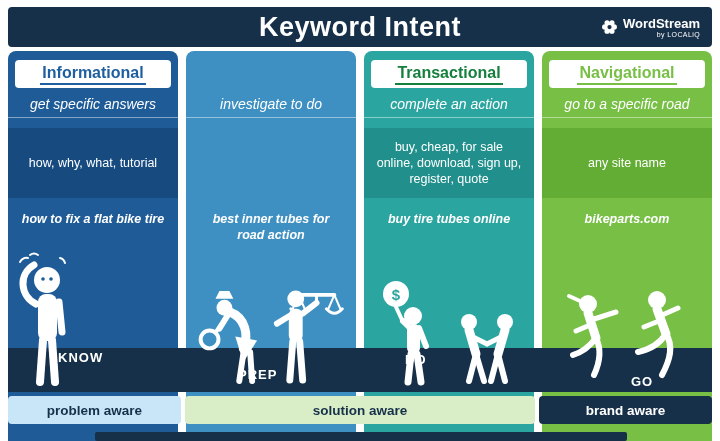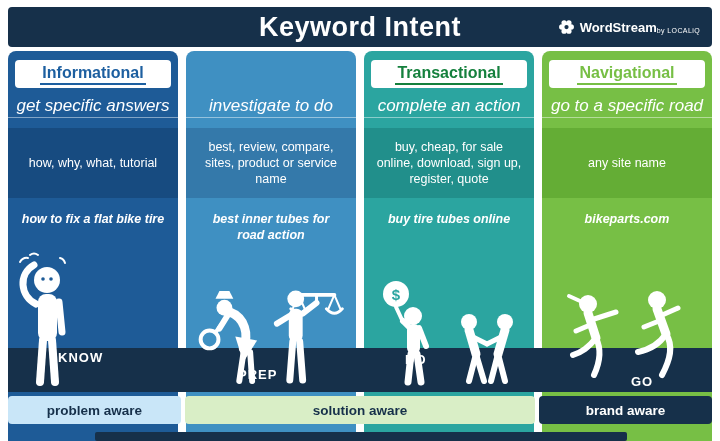--- a/index.html
+++ b/index.html
@@ -5,37 +5,37 @@
   *{box-sizing:border-box;margin:0;padding:0}
   html,body{width:720px;height:441px}
   body{font-family:"Liberation Sans",sans-serif;background:#ffffff}
   .canvas{position:relative;width:720px;height:441px;background:#fff;overflow:hidden}
 
   .header{position:absolute;left:8px;top:7px;right:8px;height:40px;background:#16304a;
           border-radius:4px;display:flex;align-items:center;justify-content:center}
   .header h1{color:#fff;font-size:27px;font-weight:bold;letter-spacing:.5px}
   .brand{position:absolute;right:12px;top:50%;transform:translateY(-50%);
          display:flex;align-items:center;gap:5px;color:#fff}
-  .brand-text{display:flex;flex-direction:row;line-height:1}
+  .brand-text{display:flex;flex-direction:column;line-height:1}
   .brand-name{font-weight:bold;font-size:13px}
   .brand-by{font-size:7px;align-self:flex-end;margin-top:1px;letter-spacing:.4px}
 
   .columns{position:absolute;left:8px;top:51px;right:8px;height:392px;display:flex;gap:8px}
   .col{flex:1;position:relative;border-radius:8px 8px 0 0;color:#fff;text-align:center}
   .col-1{background:#1e5b97}.col-2{background:#3f90c2}.col-3{background:#2ba5a0}.col-4{background:#77bf45}
 
   .title-box{position:absolute;left:7px;right:7px;top:9px;height:28px;background:#fff;
              border-radius:4px;display:flex;align-items:center;justify-content:center}
   .title-box span{font-weight:bold;font-size:16px;border-bottom:2px solid currentColor;padding:0 2px 1px}
   .col-1 .title-box span{color:#1d5fa0}
   .col-2 .title-box span{color:#3a8fc4}
   .col-3 .title-box span{color:#15803d}
   .col-4 .title-box span{color:#77bf45}
 
-  .tagline{position:absolute;left:4px;right:4px;top:45px;font-style:italic;font-size:17px}
+  .tagline{position:absolute;left:4px;right:4px;top:45px;font-style:italic;font-size:14px}
   .divider{position:absolute;left:0;right:0;top:66px;height:1px;background:rgba(255,255,255,.45)}
 
   .keywords{position:absolute;left:0;right:0;top:77px;height:70px;display:flex;align-items:center;
             justify-content:center;padding:0 12px;font-size:12.5px;line-height:1.3}
   .col-1 .keywords{background:#174b80}
   .col-2 .keywords{background:#3479aa}
   .col-3 .keywords{background:#218f8b}
   .col-4 .keywords{background:#64ad35}
 
   .example{position:absolute;left:12px;right:12px;top:160px;font-weight:bold;font-style:italic;
@@ -99,21 +99,20 @@
       </div>
       <div class="tagline">get specific answers</div>
       <div class="divider"></div>
       <div class="keywords">how, why, what, tutorial</div>
       <div class="example">how to fix a flat bike tire</div>
     </section>
 
     <section class="col col-2">
       <div class="tagline">investigate to do</div>
       <div class="divider"></div>
-      <div class="keywords">best, review, compare, sites, product or service name</div>
       <div class="example">best inner tubes for road action</div>
     </section>
 
     <section class="col col-3">
       <div class="title-box">
         <span>Transactional</span>
       </div>
       <div class="tagline">complete an action</div>
       <div class="divider"></div>
       <div class="keywords">buy, cheap, for sale online, download, sign up, register, quote</div>

